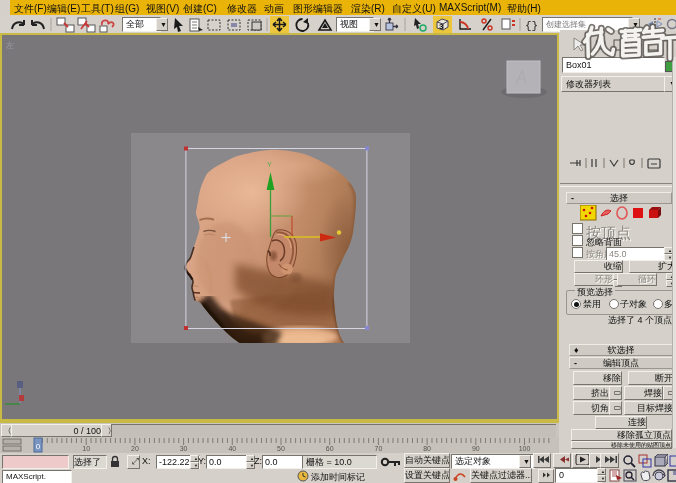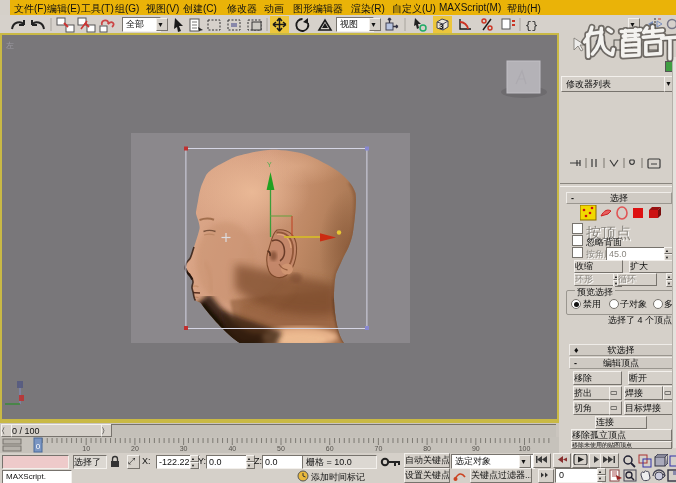--- a/index.html
+++ b/index.html
@@ -1,19 +1,19 @@
 <!DOCTYPE html>
 <html><head><meta charset="utf-8"><style>
 html,body{margin:0;padding:0}
 #root{position:relative;width:676px;height:483px;background:#d5d0c9;overflow:hidden;
 font-family:"Liberation Sans",sans-serif;font-size:10px;color:#111}
 .a{position:absolute}
 span.a,#root span{white-space:nowrap}
 .btn{background:#d5d0c9;border-top:1px solid #f3f0ec;border-left:1px solid #f3f0ec;
-border-right:1px solid #77736d;border-bottom:1px solid #77736d;text-align:left;
+border-right:1px solid #77736d;border-bottom:1px solid #77736d;text-align:right;
 font-size:9px;line-height:10px;overflow:hidden;white-space:nowrap}
 .sunk{background:#fff;border-top:1px solid #77736d;border-left:1px solid #77736d;
 border-right:1px solid #f3f0ec;border-bottom:1px solid #f3f0ec;overflow:hidden}
 .roll{background:#cfcac3;border:1px solid #9a968f;border-top-color:#efece8;border-left-color:#efece8;
 text-align:center;font-size:9px;line-height:10px}
 .gtxt{color:#8a867f;text-shadow:1px 1px 0 #fff}
 .cb{width:9px;height:9px;background:#fff;border:1px solid #77736d;display:inline-block}
 </style></head><body>
 <div id="root">
 
@@ -123,20 +123,21 @@
       <svg class="a" style="left:499px;top:1px" width="18" height="17">
         <rect x="3" y="3" width="8" height="10" fill="#fff" stroke="#555"></rect>
         <path d="M13,5 l3,0 m-3,4 l3,0" stroke="#cc3322" stroke-width="2"></path>
       </svg>
       <svg class="a" style="left:519px;top:2px" width="2" height="15">
         <line x1="1" y1="1" x2="1" y2="14" stroke="#a8a49d"></line>
       </svg>
       <svg class="a" style="left:523px;top:1px" width="18" height="17">
         <text x="2" y="13" font-size="11" fill="#222" font-family="Liberation Mono">{}</text>
       </svg>
+      <div class="a sunk" style="left:542px;top:2px;width:86px;height:13px;font-size:8px;line-height:13px;padding-left:3px;color:#777">创建选择集</div>
       <div class="a btn" style="left:628px;top:3px;width:10px;height:11px;font-size:7px;line-height:11px">▼</div>
       <svg class="a" style="left:646px;top:1px" width="18" height="17">
         <path d="M9,2 L9,15" stroke="#333" stroke-dasharray="2,1"></path>
         <path d="M2,8 L7,5 L7,11 Z" fill="#7a90c0"></path>
         <path d="M16,8 L11,5 L11,11 Z" fill="none" stroke="#7a90c0"></path>
         <path d="M3,13 L7,13 M12,3 L15,3" stroke="#c04030"></path>
       </svg>
       <svg class="a" style="left:666px;top:1px" width="12" height="17">
         <circle cx="6" cy="8" r="4.5" fill="none" stroke="#778" stroke-width="1.5"></circle>
       </svg>
@@ -535,20 +536,21 @@
 <div class="a sunk" style="left:555px;top:468px;width:42px;height:13px;font-size:9px;line-height:13px;padding-left:3px">0</div>
 <div class="a" id="sp4" style="left:597px;top:468px">
       <div class="btn" style="width:7px;height:5px;font-size:4px;line-height:5px">▲</div>
       <div class="btn" style="width:7px;height:5px;font-size:4px;line-height:5px">▼</div>
     </div>
 
 <div class="a" id="panel" style="left:560px;top:30px;width:116px;height:420px;background:#d5d0c9">
 
   <div class="a" style="left:0;top:0;width:116px;height:26px"></div>
 
+  <div class="a sunk" style="left:2px;top:27px;width:98px;height:14px;font-size:9px;line-height:14px;padding-left:3px">Box01</div>
   <div class="a" style="left:105px;top:31px;width:10px;height:9px;background:#3f9e42;border:1px solid #555"></div>
 
   <div class="a btn" style="left:1px;top:46px;width:103px;height:14px;text-align:left;line-height:14px;padding-left:4px;font-size:9px">修改器列表</div>
   <div class="a btn" style="left:104px;top:46px;width:11px;height:14px;font-size:7px;line-height:14px">▼</div>
 
 
   <svg class="a" style="left:8px;top:126px" width="104" height="14">
     <g stroke="#3a3a3a" stroke-width="1.2" fill="none">
       <path d="M2,7 L12,7 M9,4 L9,10 M12,4 L12,10"></path>
       <line x1="18" y1="2" x2="18" y2="12" stroke="#8a867f"></line>

